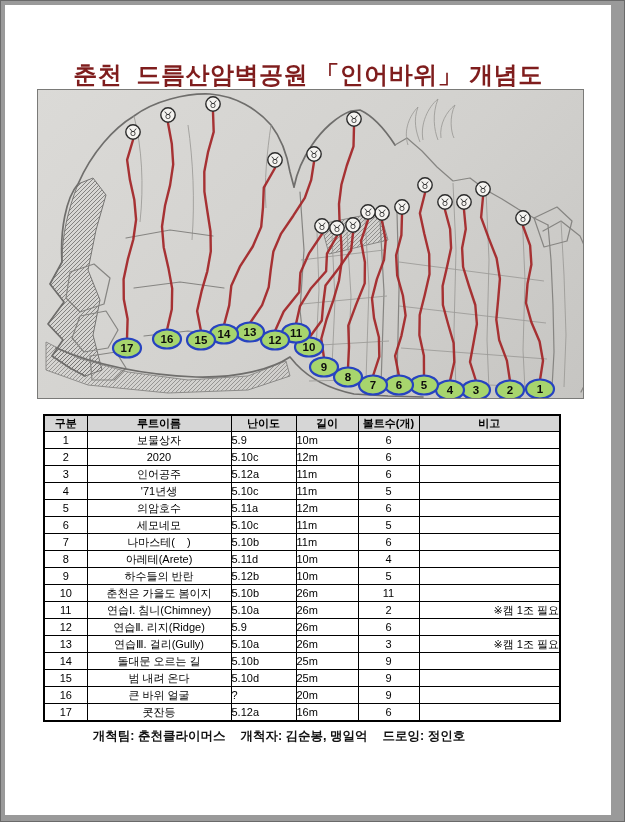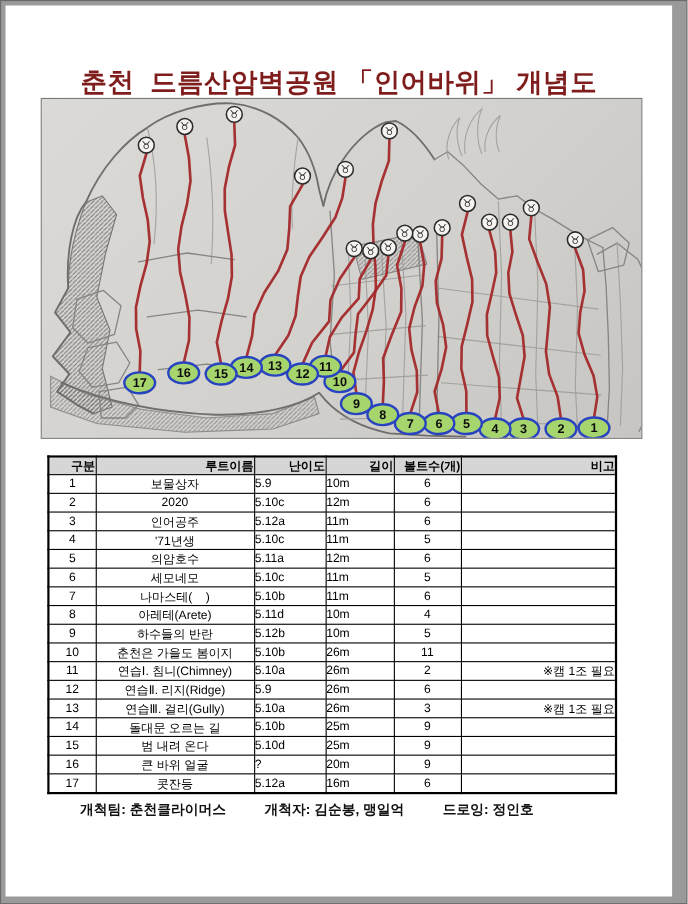--- a/index.html
+++ b/index.html
@@ -21,32 +21,32 @@
   .hatchfill{fill:url(#hatch);stroke:#767573;stroke-width:1;}
   .route{fill:none;stroke-width:2.4;stroke-linejoin:round;stroke-linecap:round;opacity:.95;}
   .anchor{stroke-width:1.4;}
   .anchor-glyph{font:700 10px "DejaVu Sans",sans-serif;text-anchor:middle;}
   .lbl-num{font:700 11.5px "Liberation Sans",sans-serif;text-anchor:middle;}
 
   
   table.routes{position:absolute;left:38px;top:409px;width:516px;border-collapse:collapse;
                table-layout:fixed;font-size:11px;color:#000;}
   table.routes th,table.routes td{border:1px solid #000;overflow:hidden;white-space:nowrap;}
-  table.routes th{background:#d6d6d6;font-weight:700;height:15px;text-align:right;padding:0;margin-left:15px;}
+  table.routes th{background:#d6d6d6;font-weight:700;height:15px;text-align:center;padding:0;margin-left:15px;}
   table.routes td{height:16px;padding:0 0;}
   table.routes{border:2px solid #000;outline:0;}
   td.c0{text-align:center;}
   td.c1{text-align:center;padding-left:7px;}
   td.c2{text-align:left;padding-left:8px;}
   td.c3{text-align:left;}
   td.c4{text-align:center;}
   td.c5{text-align:right;padding-left:12px;}
 
   .credits{position:absolute;left:38px;top:723px;width:516px;display:flex;
-           justify-content:center;gap:35px;font-size:12.5px;font-weight:700;color:#111;
+           justify-content:center;gap:15px;font-size:12.5px;font-weight:700;color:#111;
            transform:translateX(-22px);white-space:nowrap;}
 </style>
 </head>
 <body>
 
 <div id="stage">
   <div class="page">
 
     <div class="title">춘천&nbsp; 드름산암벽공원 「인어바위」 개념도</div>
 

